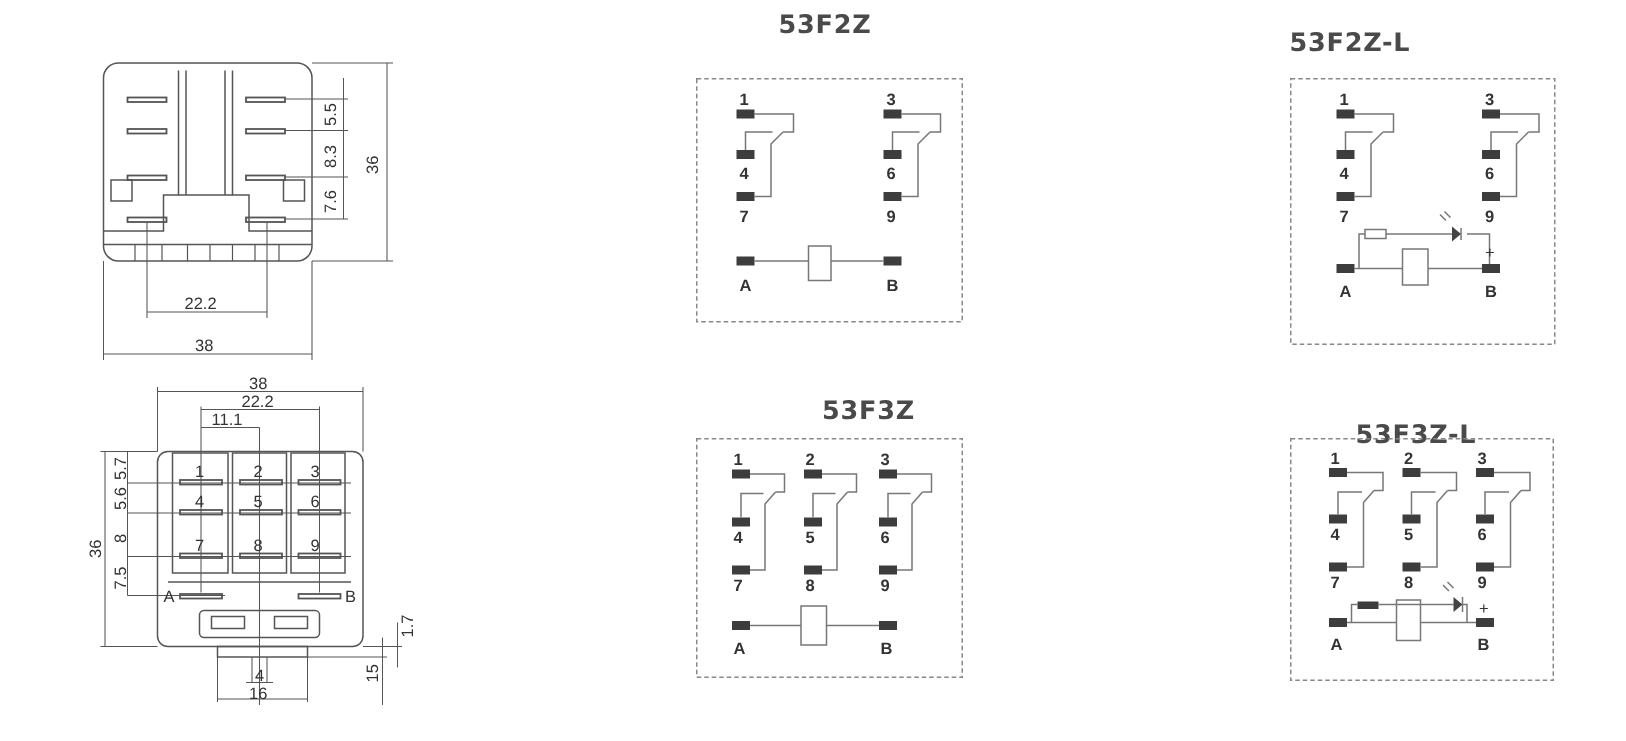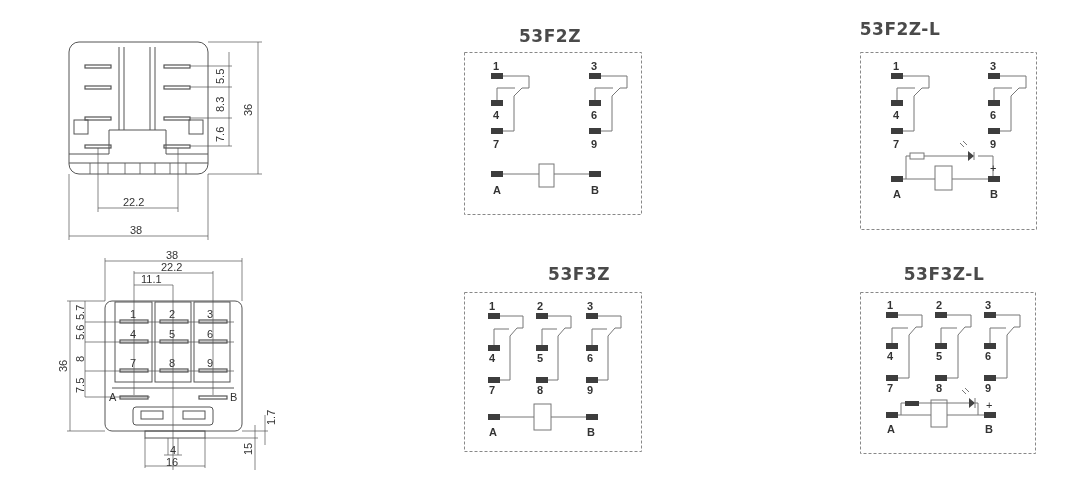--- a/index.html
+++ b/index.html
@@ -144,24 +144,24 @@
   <text class="dim" transform="translate(84,320) rotate(-90)" font-size="10">5.7</text>
   <text class="dim" transform="translate(84,340) rotate(-90)" font-size="10">5.6</text>
   <text class="dim" transform="translate(84,362) rotate(-90)" font-size="10">8</text>
   <text class="dim" transform="translate(84,393) rotate(-90)" font-size="10">7.5</text>
   <text class="dim" transform="translate(275,425) rotate(-90)" font-size="10">1.7</text>
   <text class="dim" transform="translate(252,455) rotate(-90)" font-size="10">15</text>
   <text class="dim" x="170" y="454">4</text>
   <text class="dim" x="166" y="466">16</text>
 </svg>
 
-<div class="title" style="left:490px;top:26px;width:120px;">53F2Z</div>
+<div class="title" style="left:490px;top:7px;width:120px;">53F2Z</div>
 <div class="title" style="left:840px;top:19px;width:120px;">53F2Z-L</div>
 <div class="title" style="left:490px;top:264px;width:120px;text-align:right;">53F3Z</div>
-<div class="title" style="left:884px;top:264px;width:120px;">53F3Z-L</div>
+<div class="title" style="left:884px;top:280px;width:120px;">53F3Z-L</div>
 
 <svg style="left:464px;top:52px" width="180" height="164">
   <rect x="0.5" y="0.5" width="177" height="162" fill="none" stroke="#888" stroke-dasharray="3,2"></rect>
   <g fill="#3d3d3d">
     <rect x="27" y="21" width="12" height="6"></rect>
       <rect x="27" y="48" width="12" height="6"></rect>
       <rect x="27" y="76" width="12" height="6"></rect>
     <rect x="125" y="21" width="12" height="6"></rect>
       <rect x="125" y="48" width="12" height="6"></rect>
       <rect x="125" y="76" width="12" height="6"></rect>

